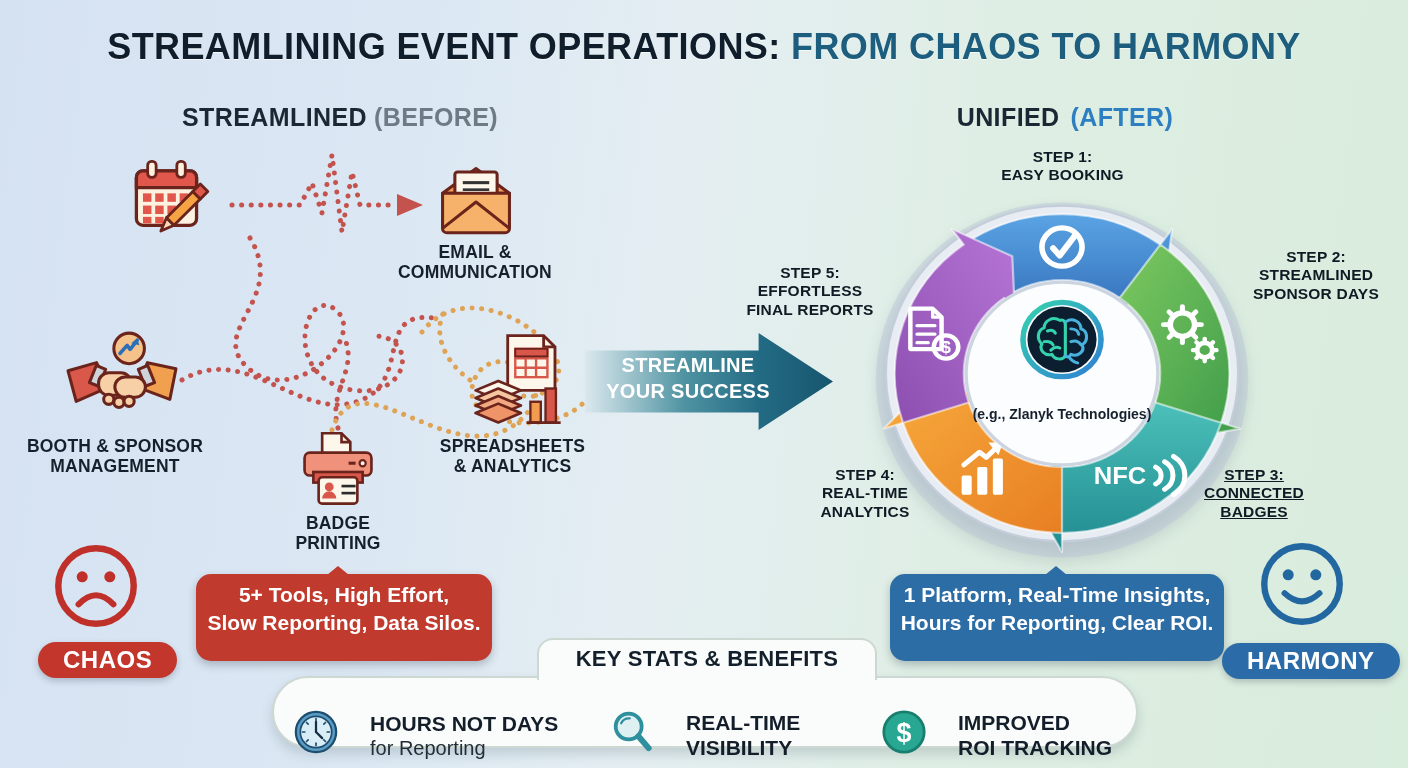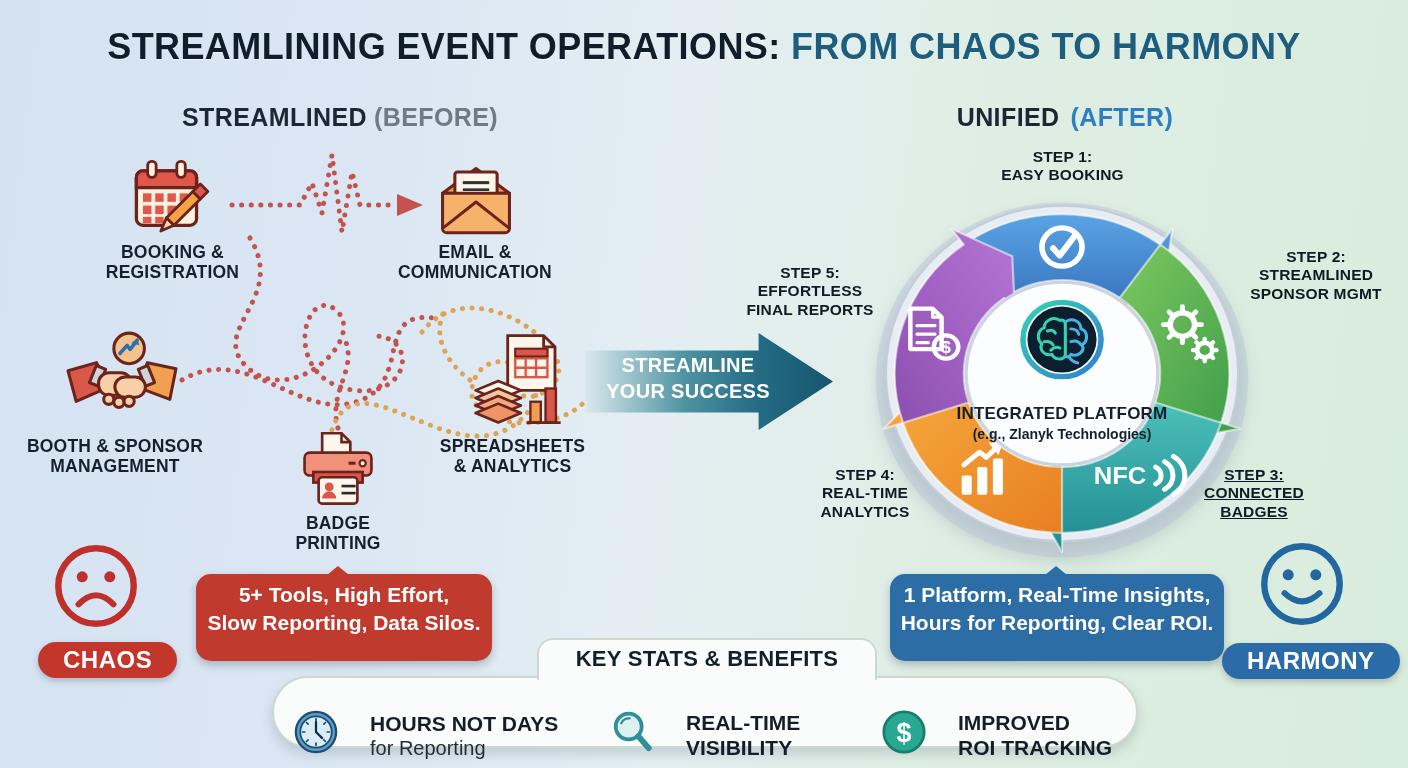--- a/index.html
+++ b/index.html
@@ -161,22 +161,20 @@
       <rect x="17" y="69" width="9" height="7"></rect>
         <rect x="30" y="69" width="9" height="7"></rect>
         <rect x="43" y="69" width="9" height="7"></rect>
     </g>
     <g stroke="#6b241c" stroke-width="3" stroke-linejoin="round">
       <polygon points="42,70 50,78 36,84" fill="#f7d9b8"></polygon>
       <polygon points="50,78 42,70 70,42 78,50" fill="#f5a343"></polygon>
       <polygon points="70,42 78,50 86,42 78,34" fill="#e2574c"></polygon>
     </g>
   </svg>
-  <div class="node-label pre" style="left:90px;top:243px;width:165px">BOOKING &amp;
-REGISTRATION</div>
 
   <svg class="node-icon" style="left:432px;top:158px;width:88px;height:88px" viewBox="0 0 100 100">
     <polygon points="12,40 50,12 88,40" fill="#f09a53" stroke="#6b241c" stroke-width="3.5" stroke-linejoin="round"></polygon>
     <rect x="26" y="16" width="48" height="40" rx="3" fill="#fdf6ea" stroke="#6b241c" stroke-width="3.5"></rect>
     <line x1="35" y1="28" x2="65" y2="28" stroke="#333" stroke-width="3.5"></line>
     <line x1="35" y1="36" x2="65" y2="36" stroke="#333" stroke-width="3"></line>
     <line x1="35" y1="44" x2="57" y2="44" stroke="#333" stroke-width="3"></line>
     <path d="M12 40 h76 v40 a5 5 0 0 1 -5 5 H17 a5 5 0 0 1 -5 -5 Z" fill="#f6b26b" stroke="#6b241c" stroke-width="3.5" stroke-linejoin="round"></path>
     <path d="M12 80 L50 50 L88 80" fill="none" stroke="#6b241c" stroke-width="3.5" stroke-linejoin="round"></path>
   </svg>
@@ -342,29 +340,28 @@
         <path d="M-13,-8 q5,-2 7,2 M-16,2 q6,-1 8,3 M-10,10 q4,-4 8,-2"></path>
       </g>
       <g fill="none" stroke="#49b3e0" stroke-width="2.8" stroke-linecap="round" stroke-linejoin="round">
         <path d="M4,-17 C9,-21 17,-17 17,-10 C23,-8 24,1 18,5 C21,11 14,17 8,14 C7,17 4,17 3,15"></path>
         <path d="M8,-10 q6,0 7,5 M8,2 q6,-2 9,3 M6,16 q3,5 8,6"></path>
       </g>
     </g>
   </svg>
 
   <div class="center-text">
-    <div class="l1">INTEGRATED PLATFORM</div>
     <div class="l2">(e.g., Zlanyk Technologies)</div>
   </div>
 
   <div class="step-label step-1 pre">STEP 1:
 EASY BOOKING</div>
   <div class="step-label step-2 pre">STEP 2:
 STREAMLINED
-SPONSOR MGMT</div>
+SPONSOR DAYS</div>
   <div class="step-label step-3 pre">STEP 3:
 CONNECTED
 BADGES</div>
   <div class="step-label step-4 pre">STEP 4:
 REAL-TIME
 ANALYTICS</div>
   <div class="step-label step-5 pre">STEP 5:
 EFFORTLESS
 FINAL REPORTS</div>
 

